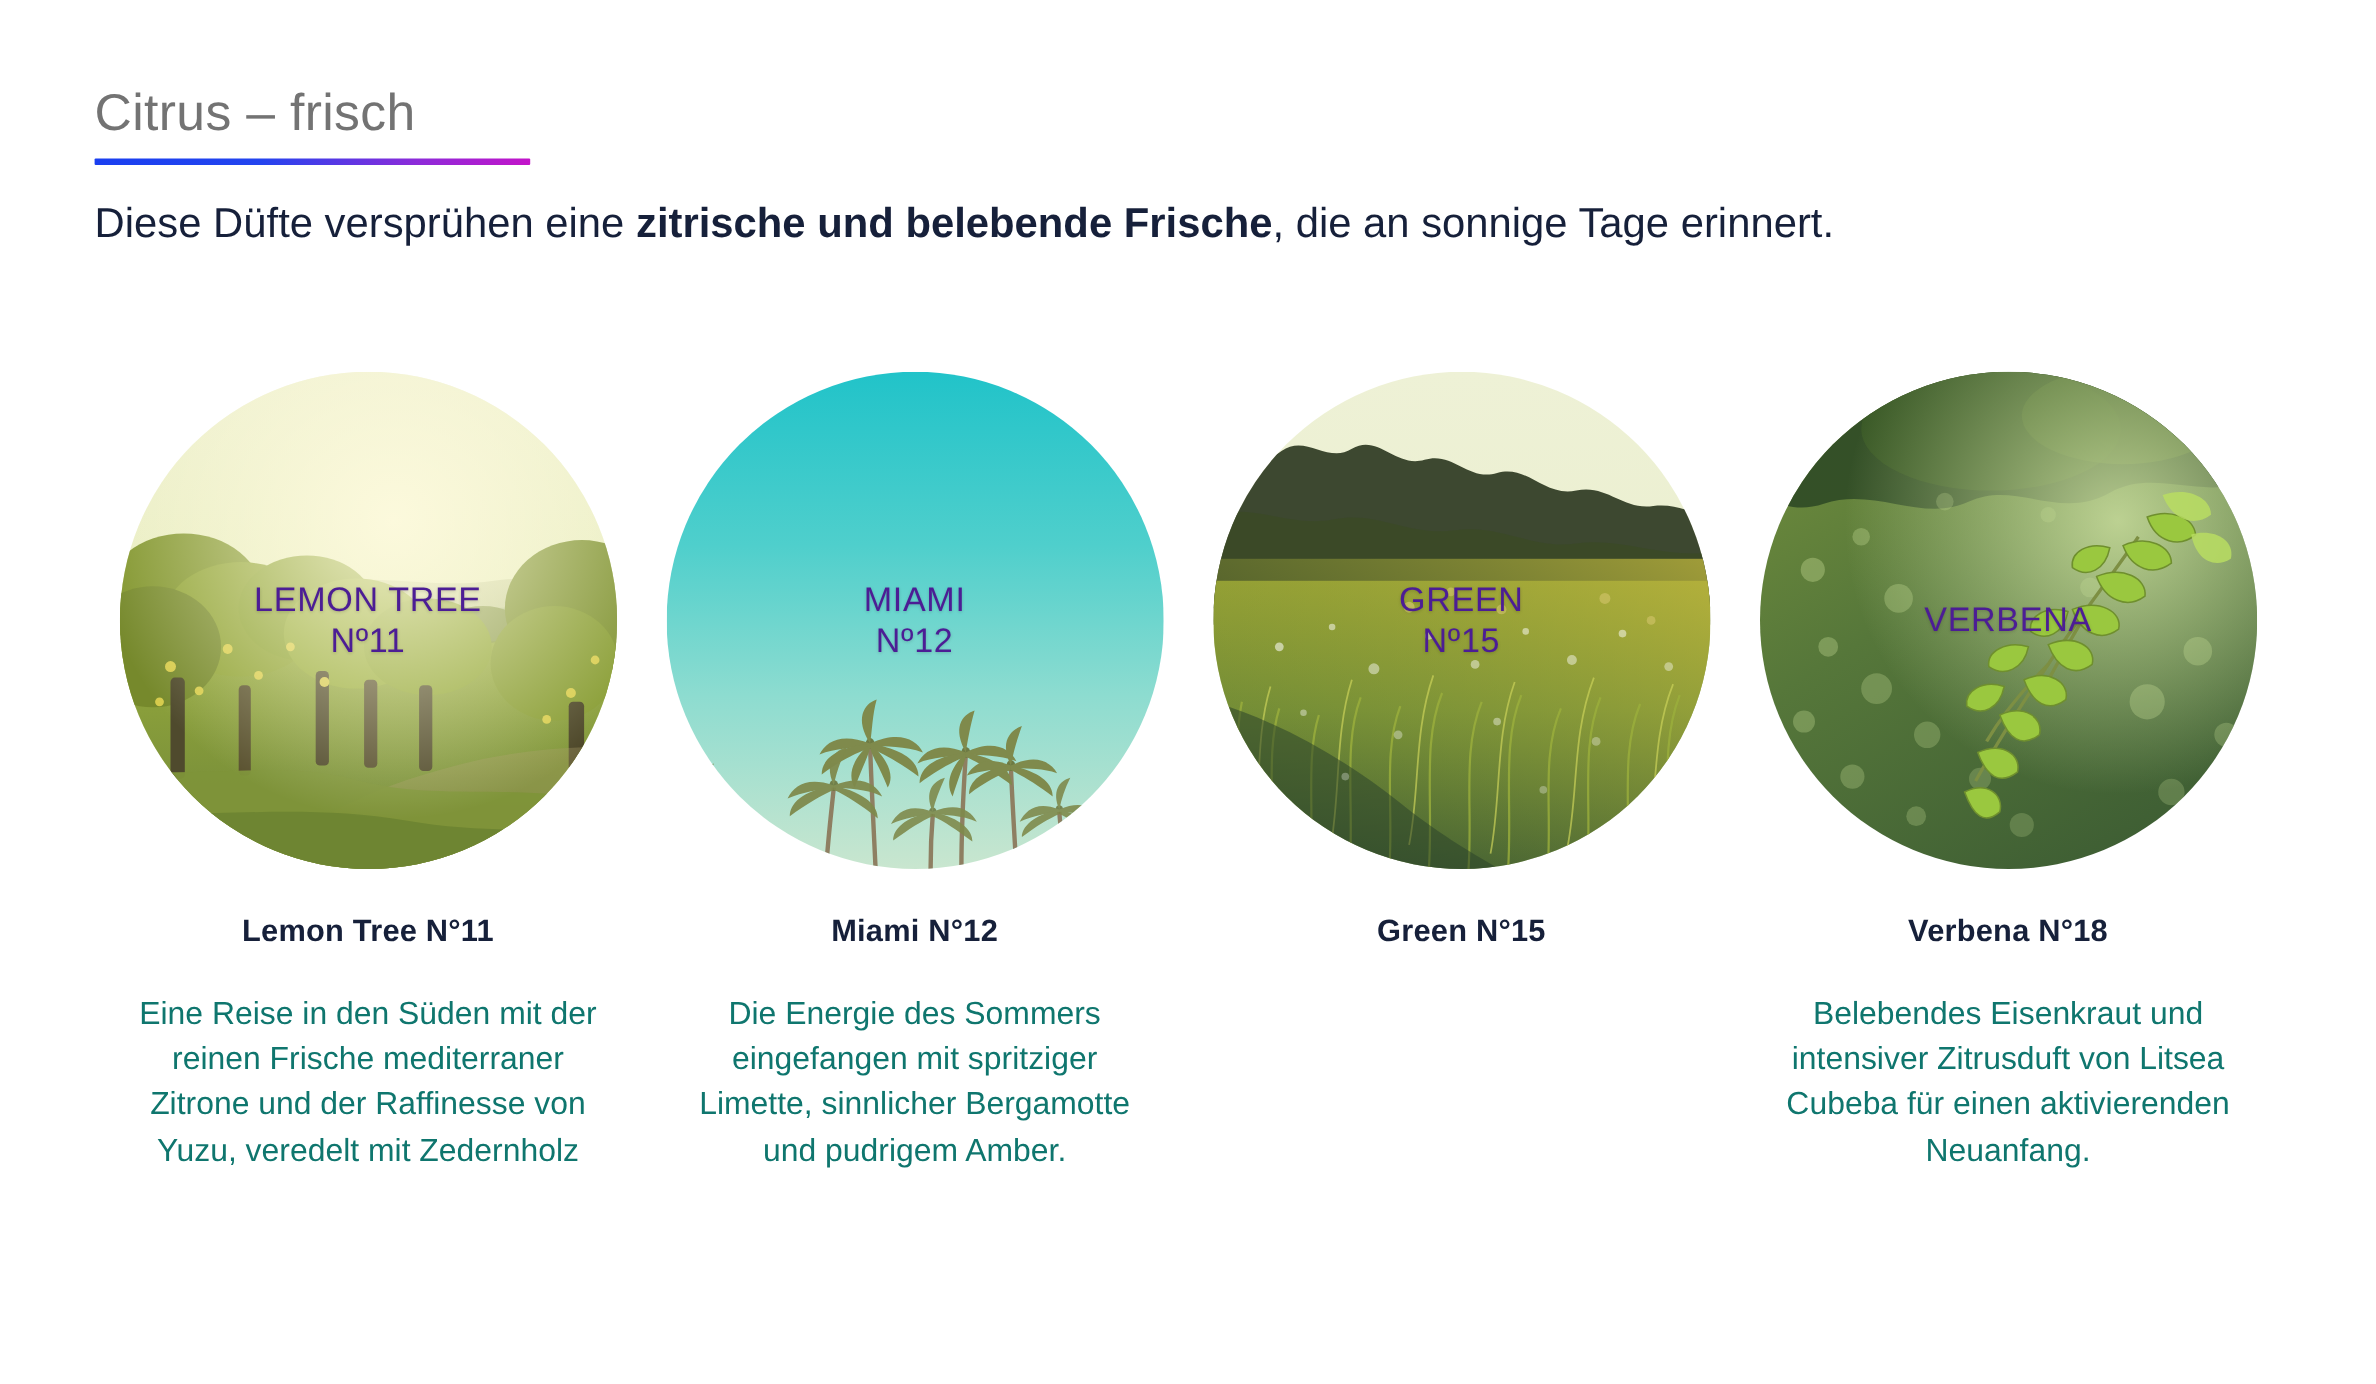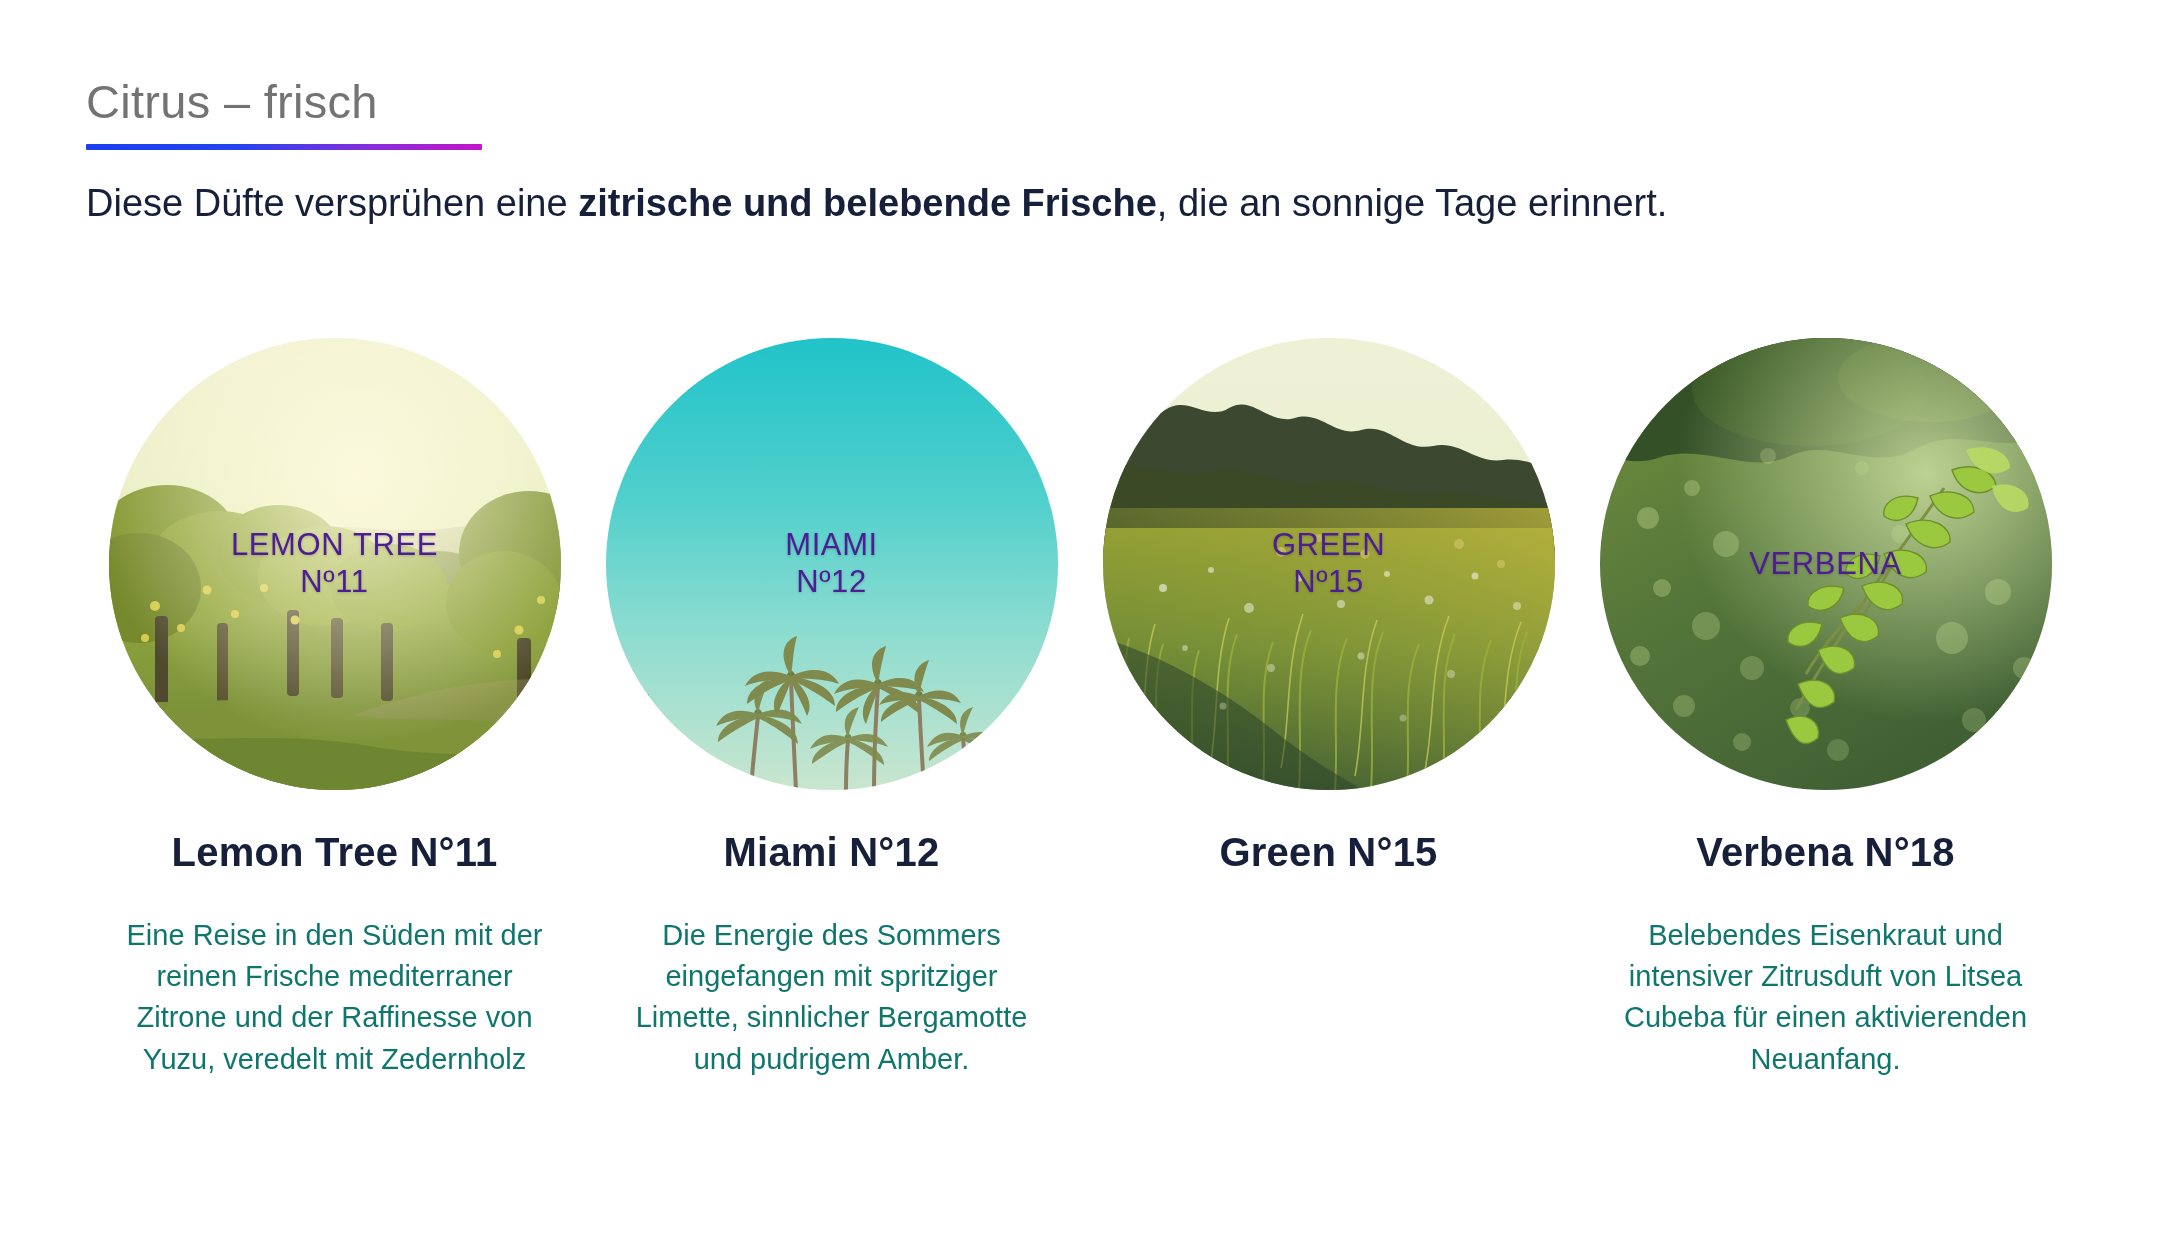--- a/index.html
+++ b/index.html
@@ -97,21 +97,21 @@
     font-weight: 400;
     text-shadow: 0 1px 3px rgba(0,0,0,0.18);
     pointer-events: none;
   }
   .circle-caption .num {
     display: block;
   }
 
   .card-title {
     margin-top: 40px;
-    font-size: 40px;
+    font-size: 28px;
     font-weight: 700;
     color: #16203a;
     text-align: center;
     letter-spacing: 0.2px;
   }
   .card-desc {
     margin-top: 40px;
     font-size: 29px;
     line-height: 1.42;
     color: #0f766e;

